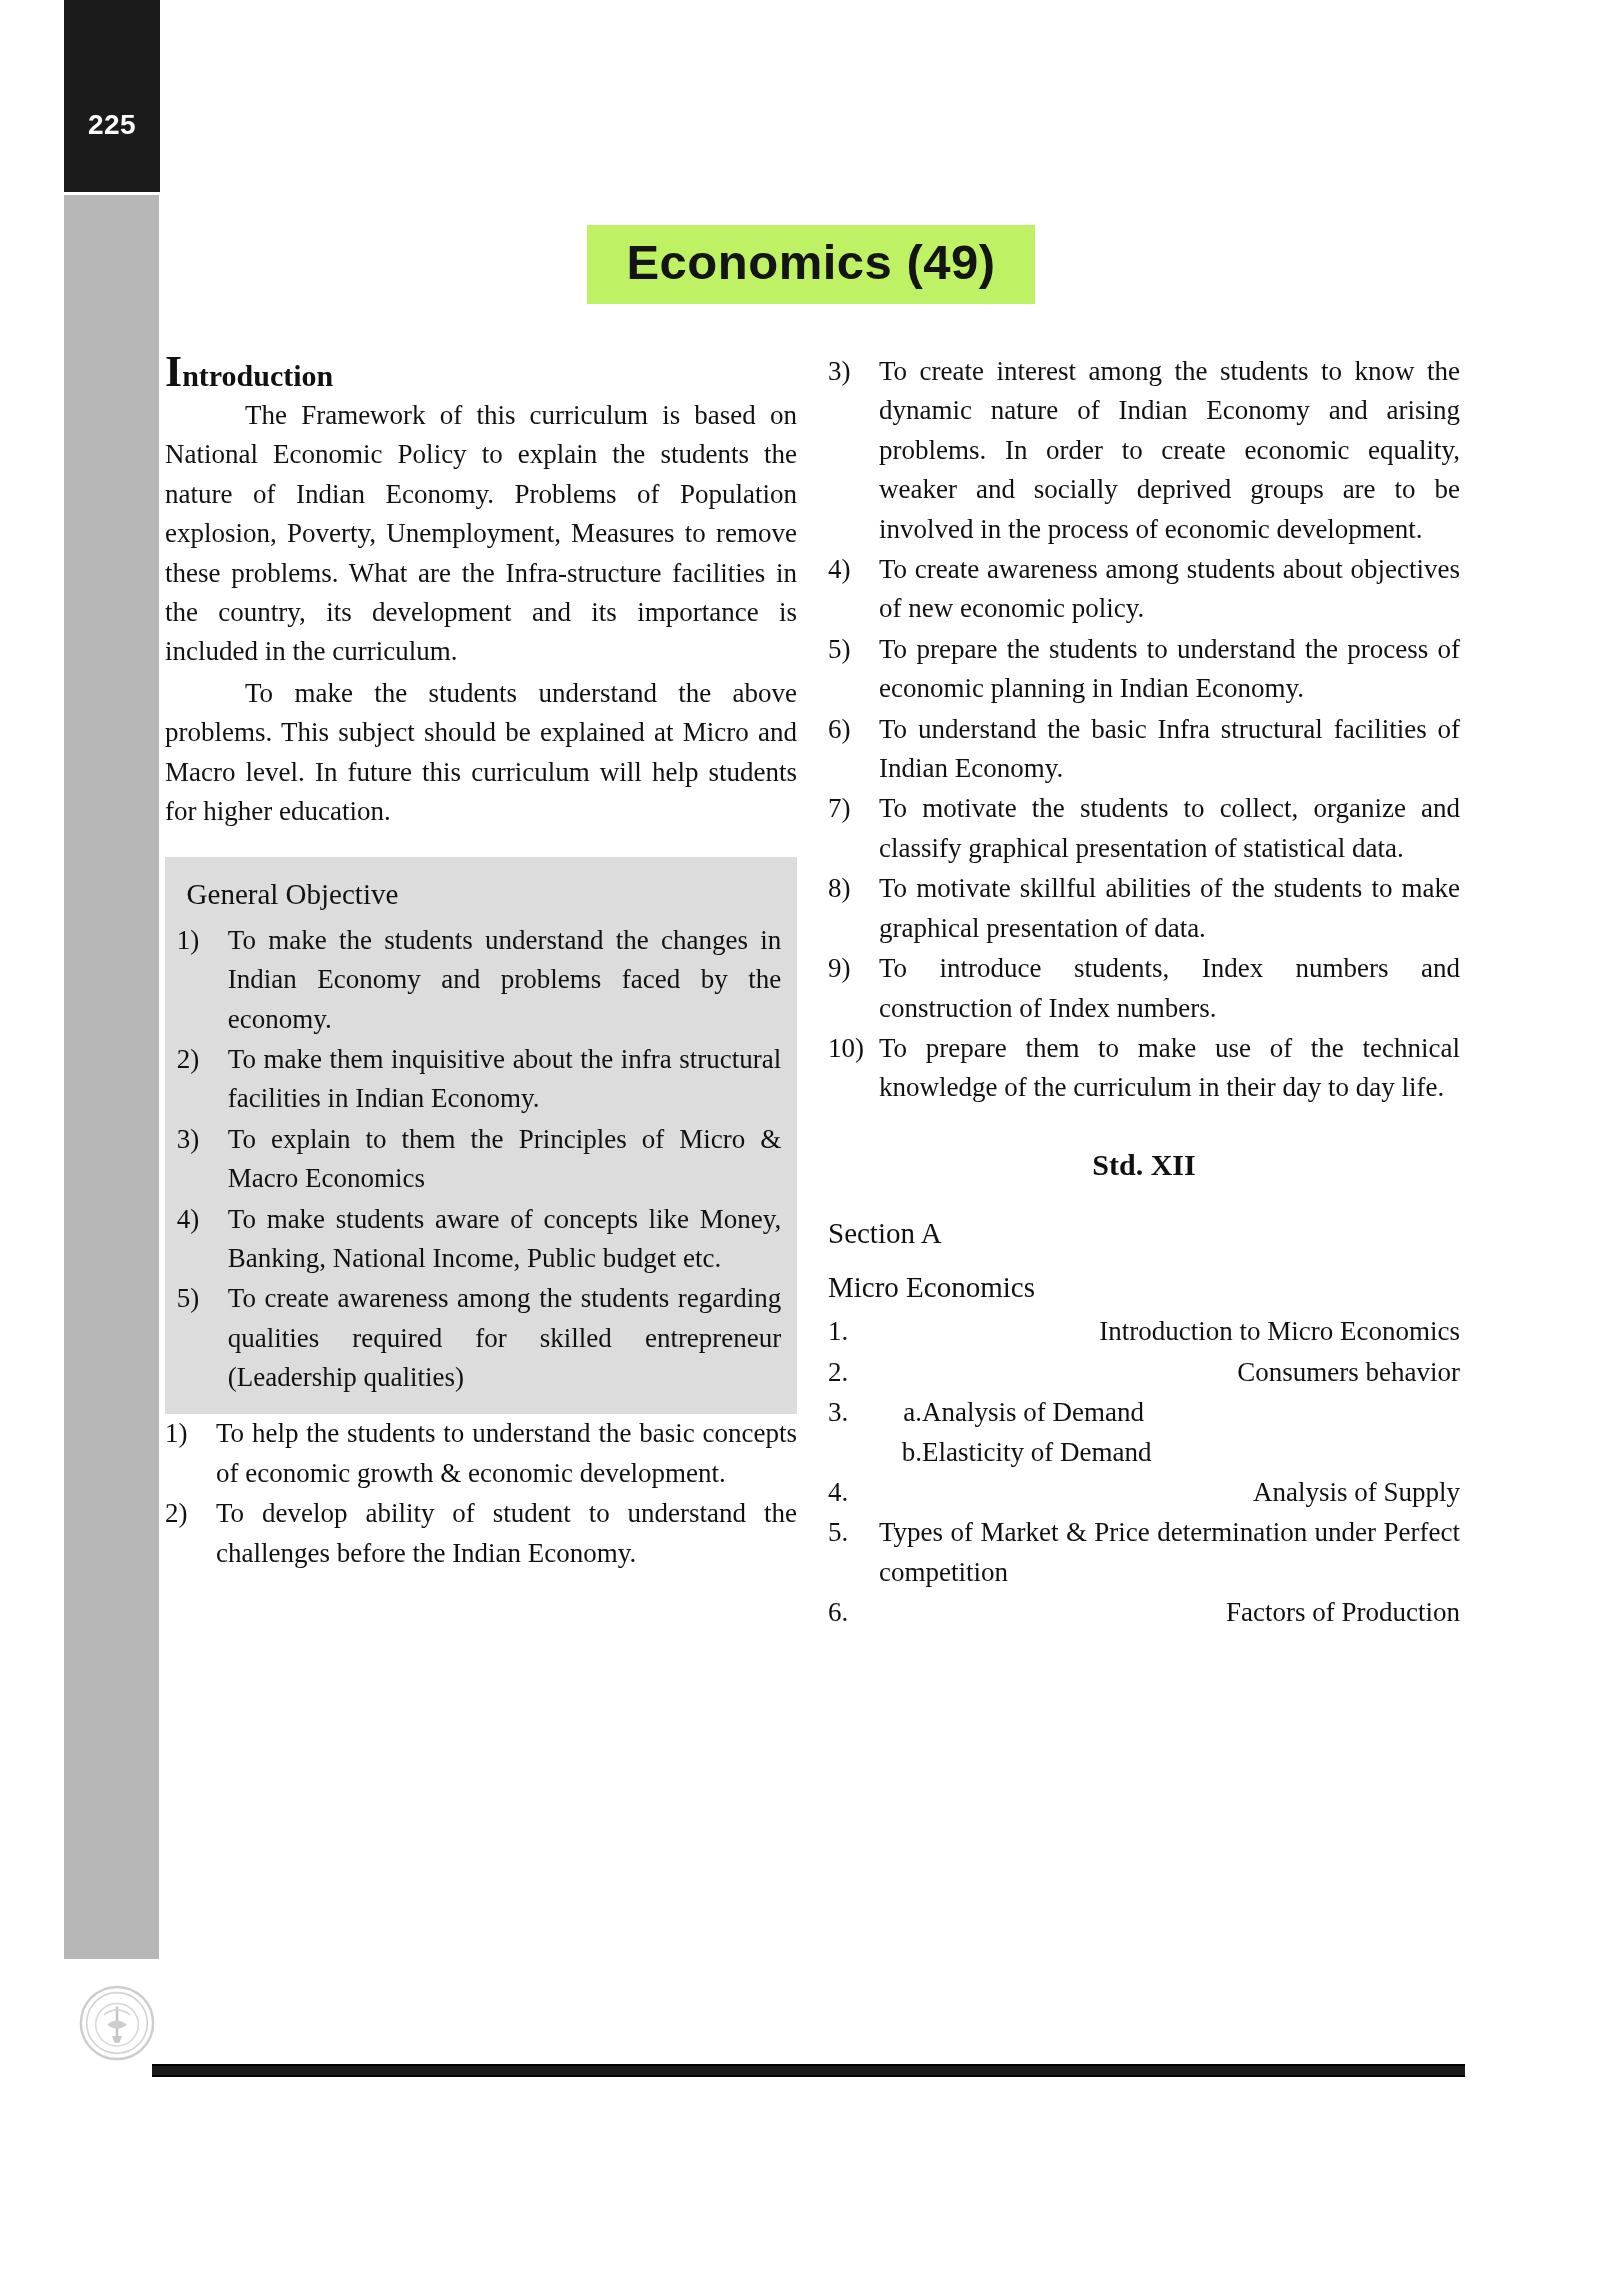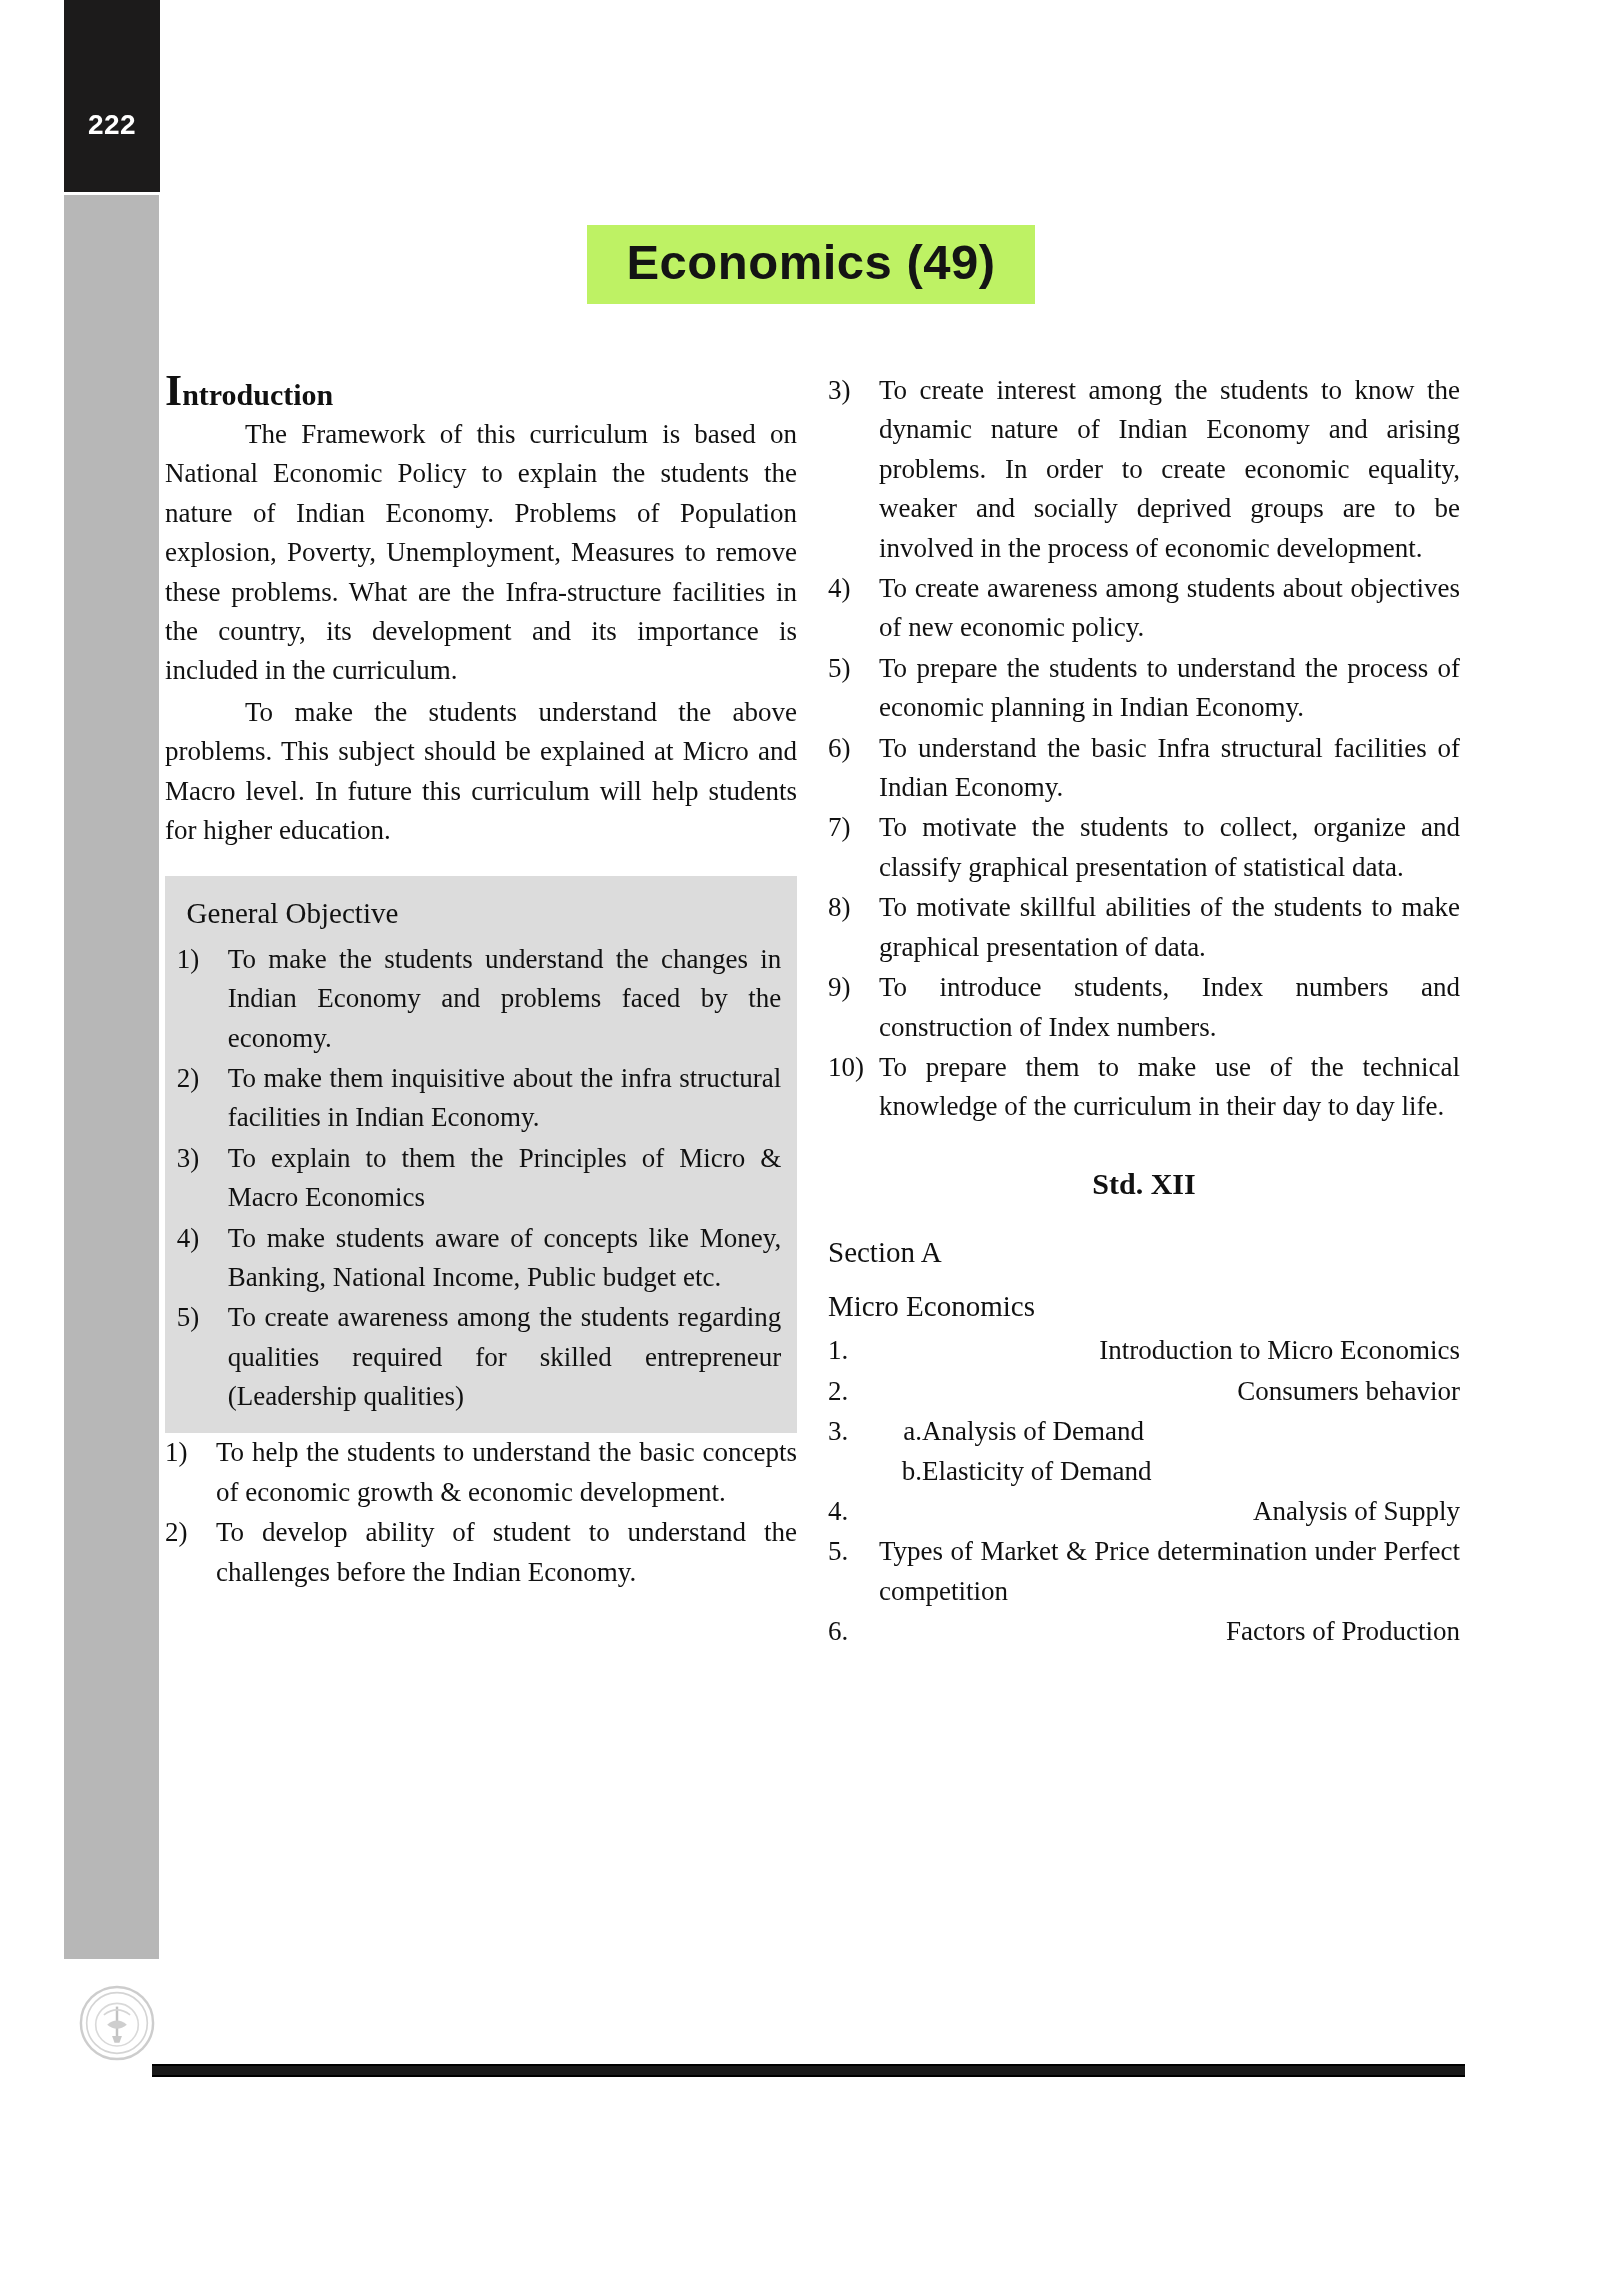--- a/index.html
+++ b/index.html
@@ -81,21 +81,21 @@
     font-weight: bold;
     font-size: 49px;
     line-height: 1.05;
     color: #141414;
     letter-spacing: 0.5px;
   }
 
   
   .col {
     position: absolute;
-    top: 371px;
+    top: 352px;
     width: 632px;
     font-size: 27px;
     line-height: 1.46;
   }
   .col-left  { left: 165px; }
   .col-right { left: 828px; }
 
   .para {
     text-align: justify;
     text-justify: inter-word;
@@ -161,21 +161,21 @@
     flex: 0 0 auto;
     width: 43px;
   }
 
   .mt-sm { margin-top: 11.8px; }
 </style>
 </head>
 <body>
 
 <div class="page-tab">
-  <span>222</span>
+  <span>225</span>
 </div>
 
 <div class="side-bar"></div>
 
 <div class="seal">
   <svg viewBox="0 0 100 100" width="82" height="82" aria-hidden="true">
     <circle cx="50" cy="50" r="44" fill="none" stroke="#8a8a8a" stroke-width="3"></circle>
     <circle cx="50" cy="50" r="37" fill="none" stroke="#9a9a9a" stroke-width="2"></circle>
     <circle cx="50" cy="52" r="26" fill="none" stroke="#a5a5a5" stroke-width="2"></circle>
     <path d="M50 30 L50 72" stroke="#6f6f6f" stroke-width="3"></path>

